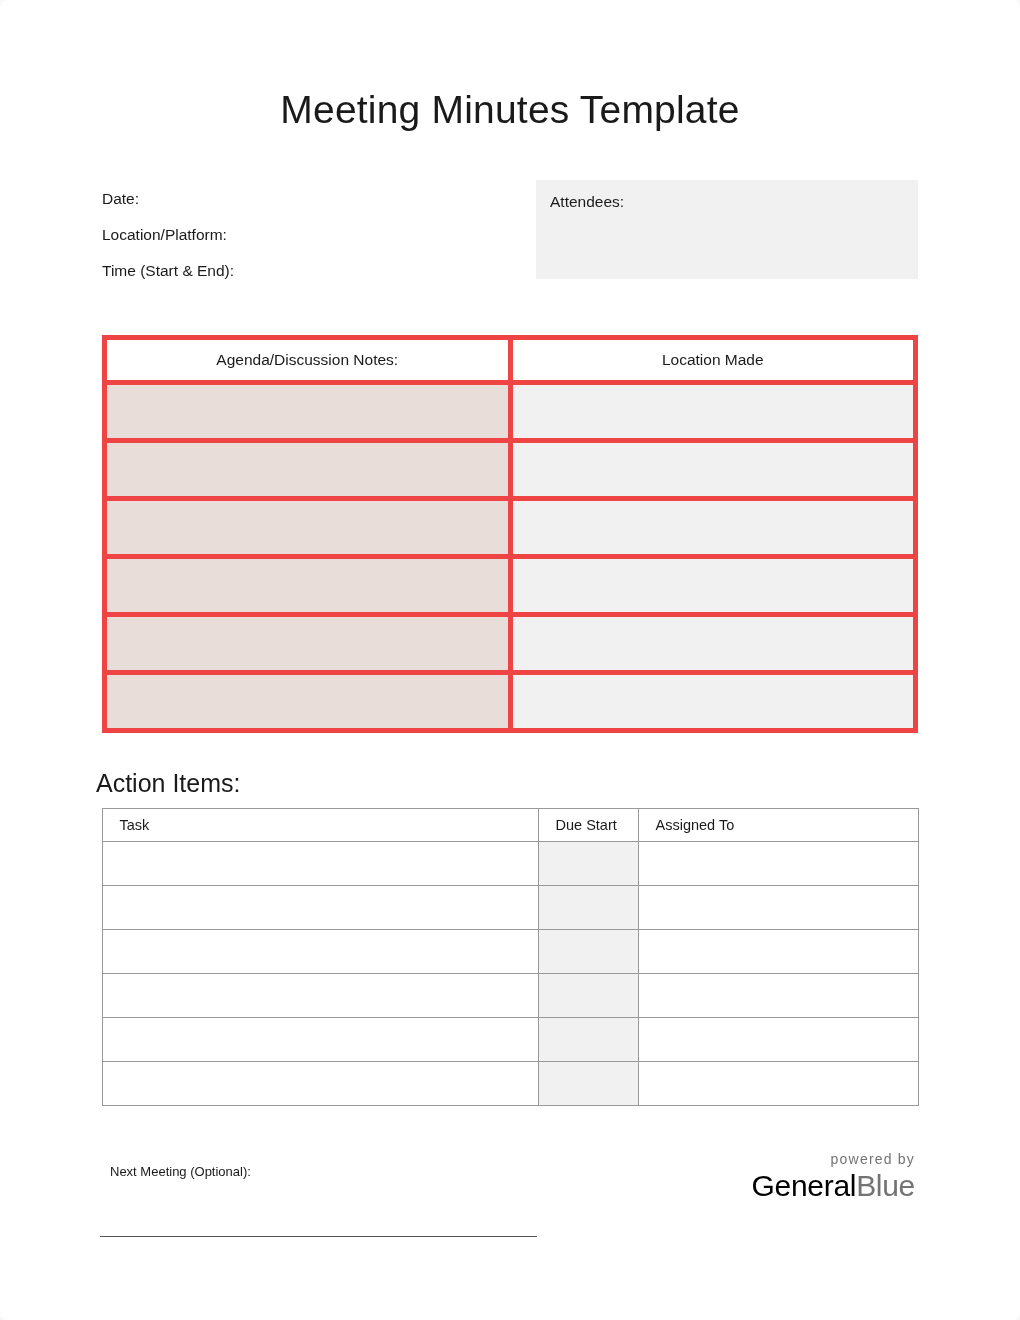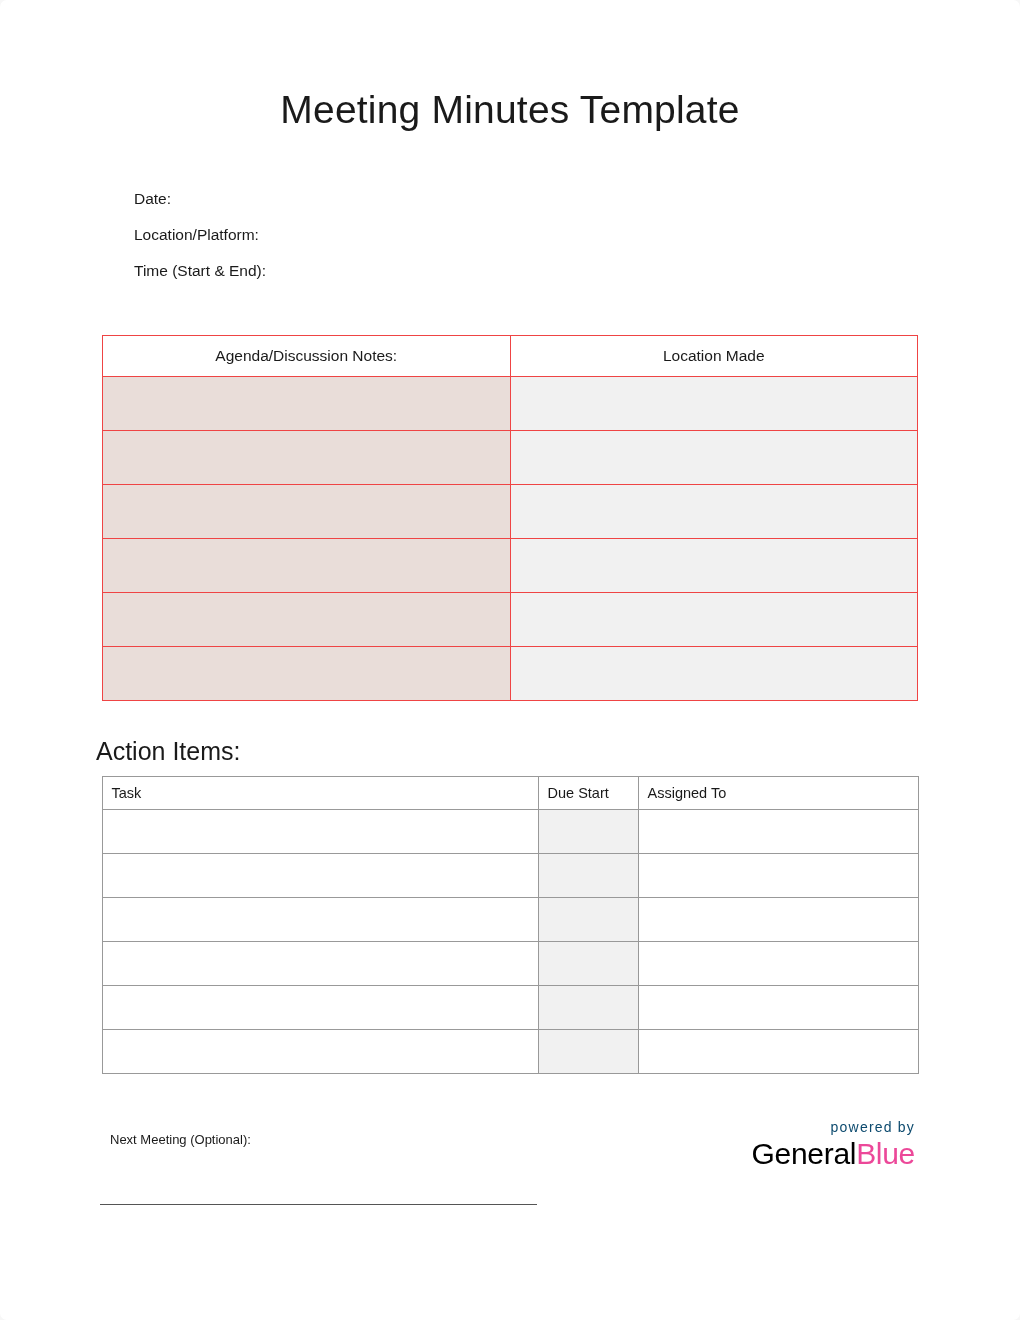--- a/index.html
+++ b/index.html
@@ -40,41 +40,40 @@
   .meta-left {
     width: 434px;
     box-sizing: border-box;
     padding-top: 10px;
   }
   .meta-line {
     font-size: 15.5px;
     color: #1a1a1a;
     margin-bottom: 19px;
     line-height: 1.1;
-    margin-left: 32px;
   }
   .attendees-box {
     width: 382px;
     height: 99px;
     background: #f1f1f1;
     box-sizing: border-box;
     padding: 13px 14px;
     font-size: 15.5px;
     color: #1a1a1a;
   }
 
   
   .notes-table {
     margin: 37px auto 0 auto;
     width: 816px;
     border-collapse: collapse;
     table-layout: fixed;
   }
   .notes-table td, .notes-table th {
-    border: 1px solid #ef4444;
+    border: 5px solid #ef4444;
     height: 51px;
     font-weight: normal;
     font-size: 15.5px;
     color: #1a1a1a;
   }
   .notes-table thead th {
     text-align: center;
     background: #ffffff;
     height: 38px;
   }
@@ -101,21 +100,21 @@
     table-layout: fixed;
   }
   .action-table th, .action-table td {
     border: 1px solid #999999;
     font-weight: normal;
     font-size: 14.5px;
     color: #1a1a1a;
   }
   .action-table th {
     text-align: left;
-    padding: 6px 9px;
+    padding: 6px 17px;
     height: 20px;
     background: #ffffff;
   }
   .action-table td {
     height: 41px;
     background: #ffffff;
   }
   .col-task { width: 436px; }
   .col-due { width: 100px; }
   .col-assigned { width: 280px; }
@@ -142,43 +141,46 @@
     border-bottom: 1px solid #555555;
   }
   .brand {
     position: absolute;
     right: 105px;
     top: 5px;
     text-align: right;
   }
   .brand-powered {
     font-size: 14px;
-    color: #0c4a6e;
+    color: #737373;
     letter-spacing: 1.2px;
     margin-bottom: 2px;
   }
   .brand-name {
     font-size: 30px;
     letter-spacing: -0.3px;
   }
   .brand-general { color: #000000; }
-  .brand-blue { color: #ec4899; }
+  .brand-blue { color: #737373; }
 </style>
 </head>
 <body>
 
 <div class="page">
 
   <h1 class="title">Meeting Minutes Template</h1>
 
   <div class="meta-row">
     <div class="meta-left">
       <div class="meta-line">Date:</div>
       <div class="meta-line">Location/Platform:</div>
       <div class="meta-line">Time (Start &amp; End):</div>
+    </div>
+    <div class="attendees-box">
+      <span>Attendees:</span>
     </div>
   </div>
 
   <table class="notes-table">
     <thead>
       <tr>
         <th>Agenda/Discussion Notes:</th>
         <th>Location Made</th>
       </tr>
     </thead>

